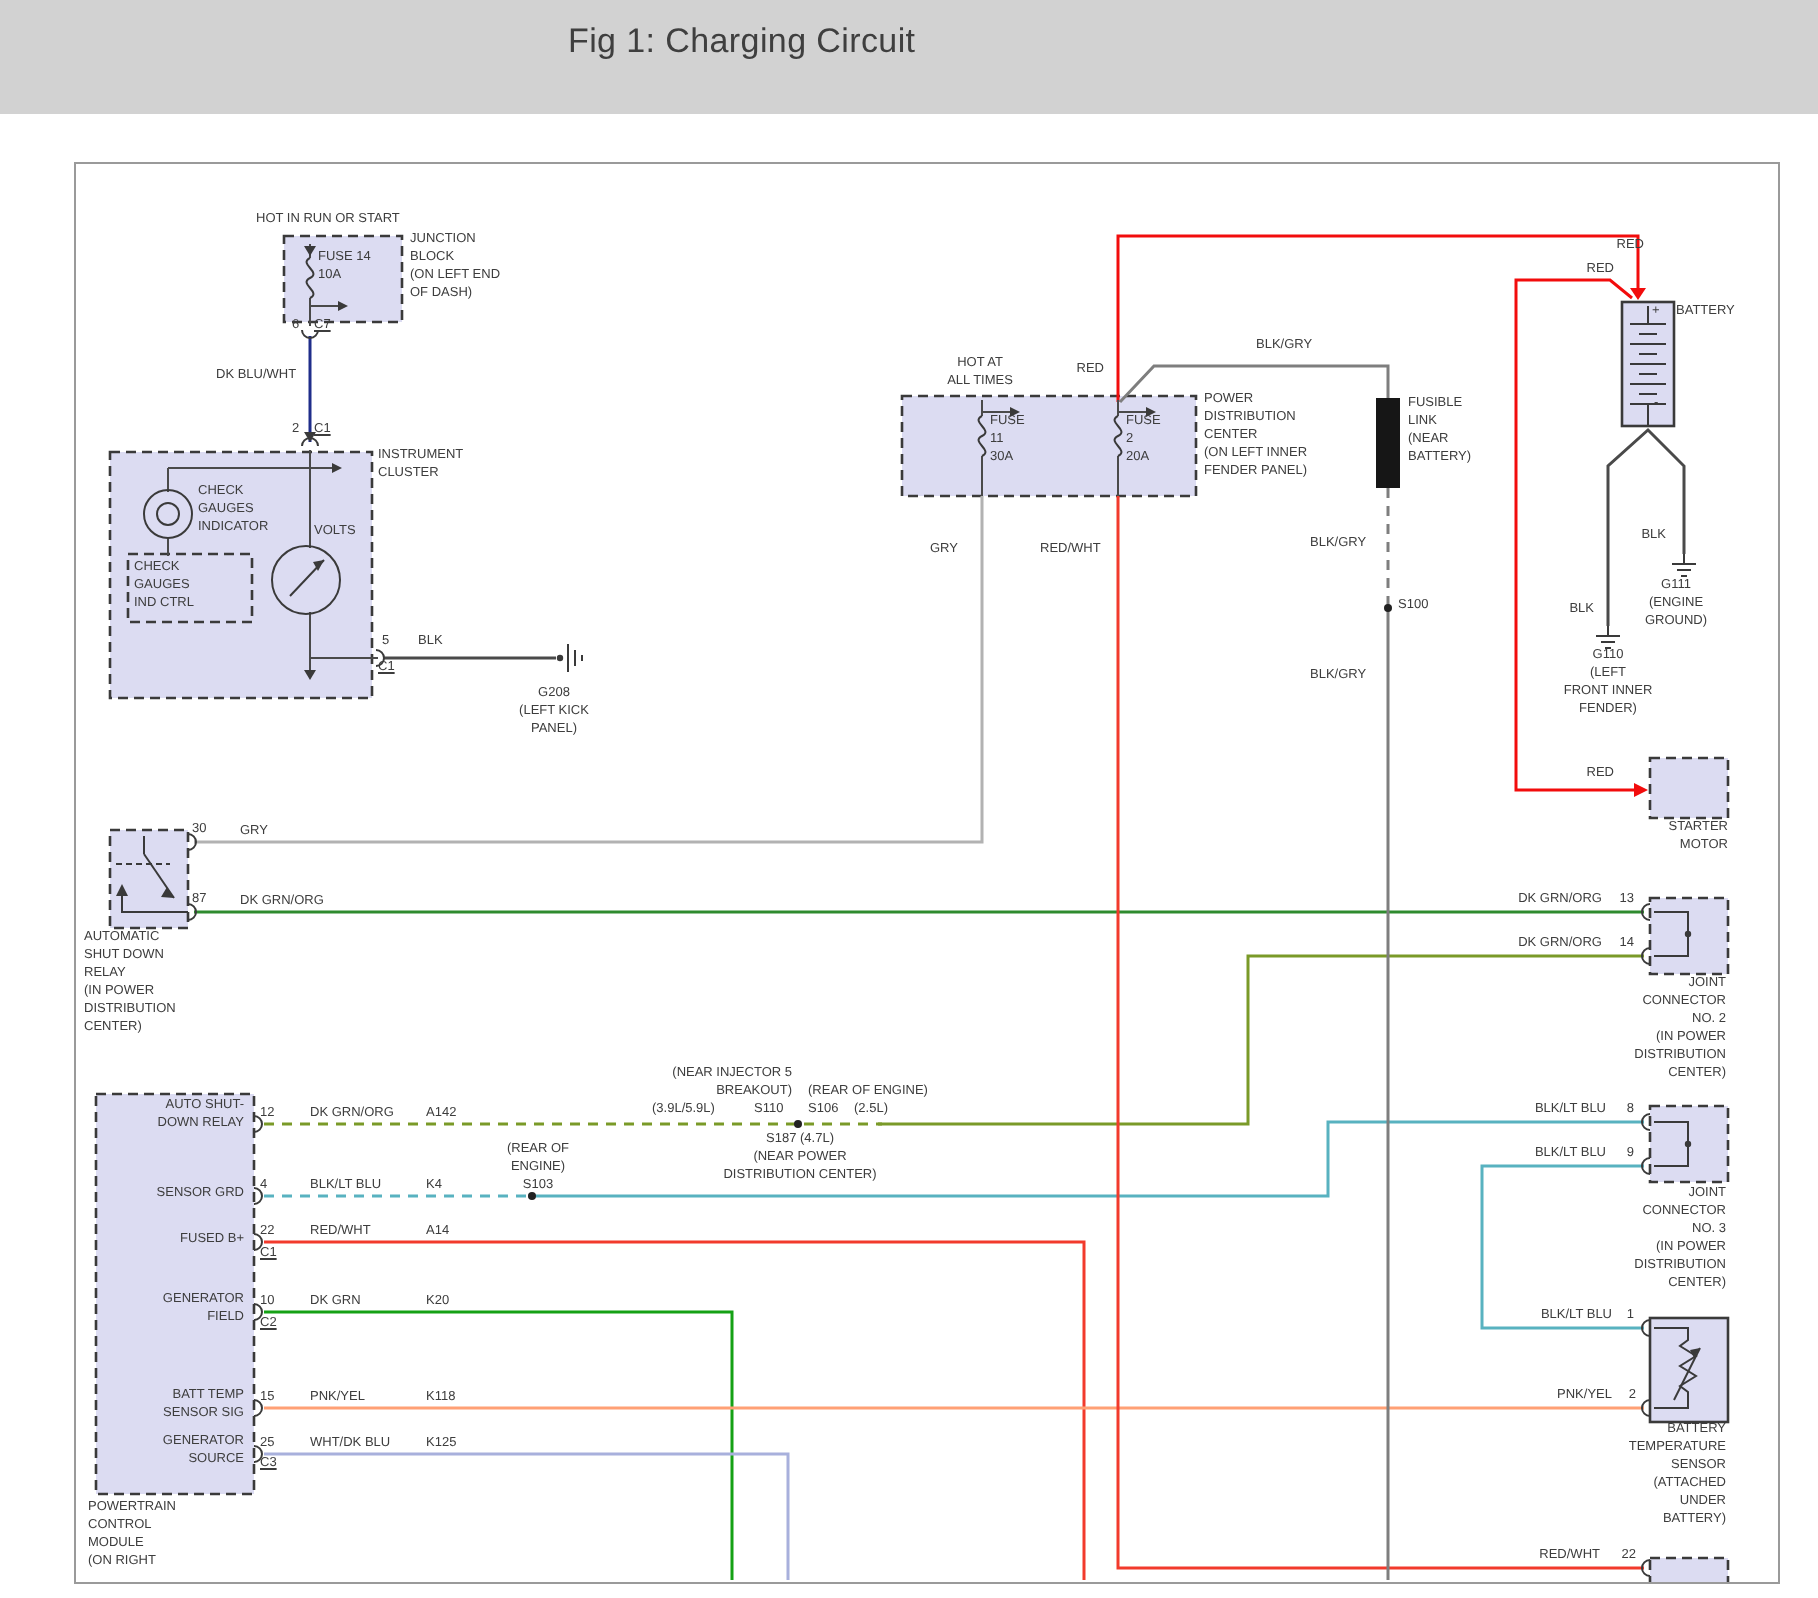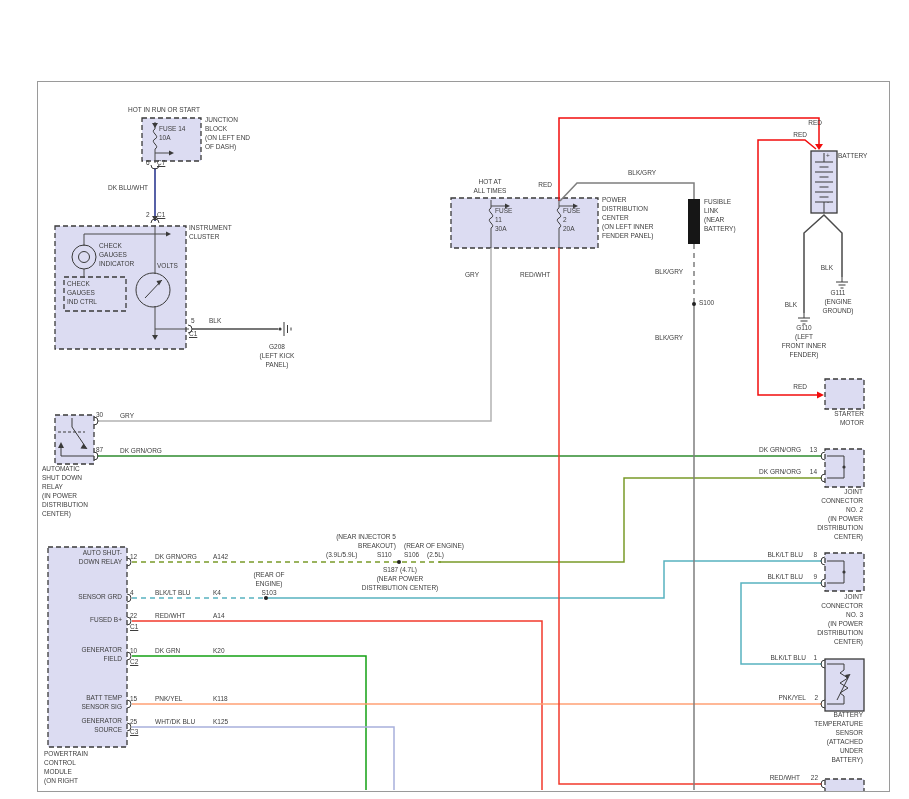--- a/index.html
+++ b/index.html
@@ -19,20 +19,23 @@
   .comp.solid{stroke-dasharray:none;}
   .comp.nofill{fill:none;}
   .sym{stroke:#3a3a3a;fill:none;stroke-width:1;}
   .symfill{fill:#3a3a3a;stroke:none;}
   .redfill{fill:var(--red);stroke:none;}
 </style>
 </head>
 <body>
 
 <div class="page">
+  <div class="titlebar">
+    <div class="title">Fig 1: Charging Circuit</div>
+  </div>
 
   <div class="frame">
     <svg id="diagram-svg" width="851" height="709" viewBox="37 81 851 709" xmlns="http://www.w3.org/2000/svg">
       <g id="g-boxes">
           <rect x="141" y="117" width="59" height="43" class="comp"></rect>
           <rect x="54" y="225" width="131" height="123" class="comp"></rect>
           <rect x="63" y="276" width="62" height="34" class="comp nofill"></rect>
           <rect x="450" y="197" width="147" height="50" class="comp"></rect>
           <rect x="54" y="414" width="39" height="49" class="comp"></rect>
           <rect x="47" y="546" width="79" height="200" class="comp"></rect>

